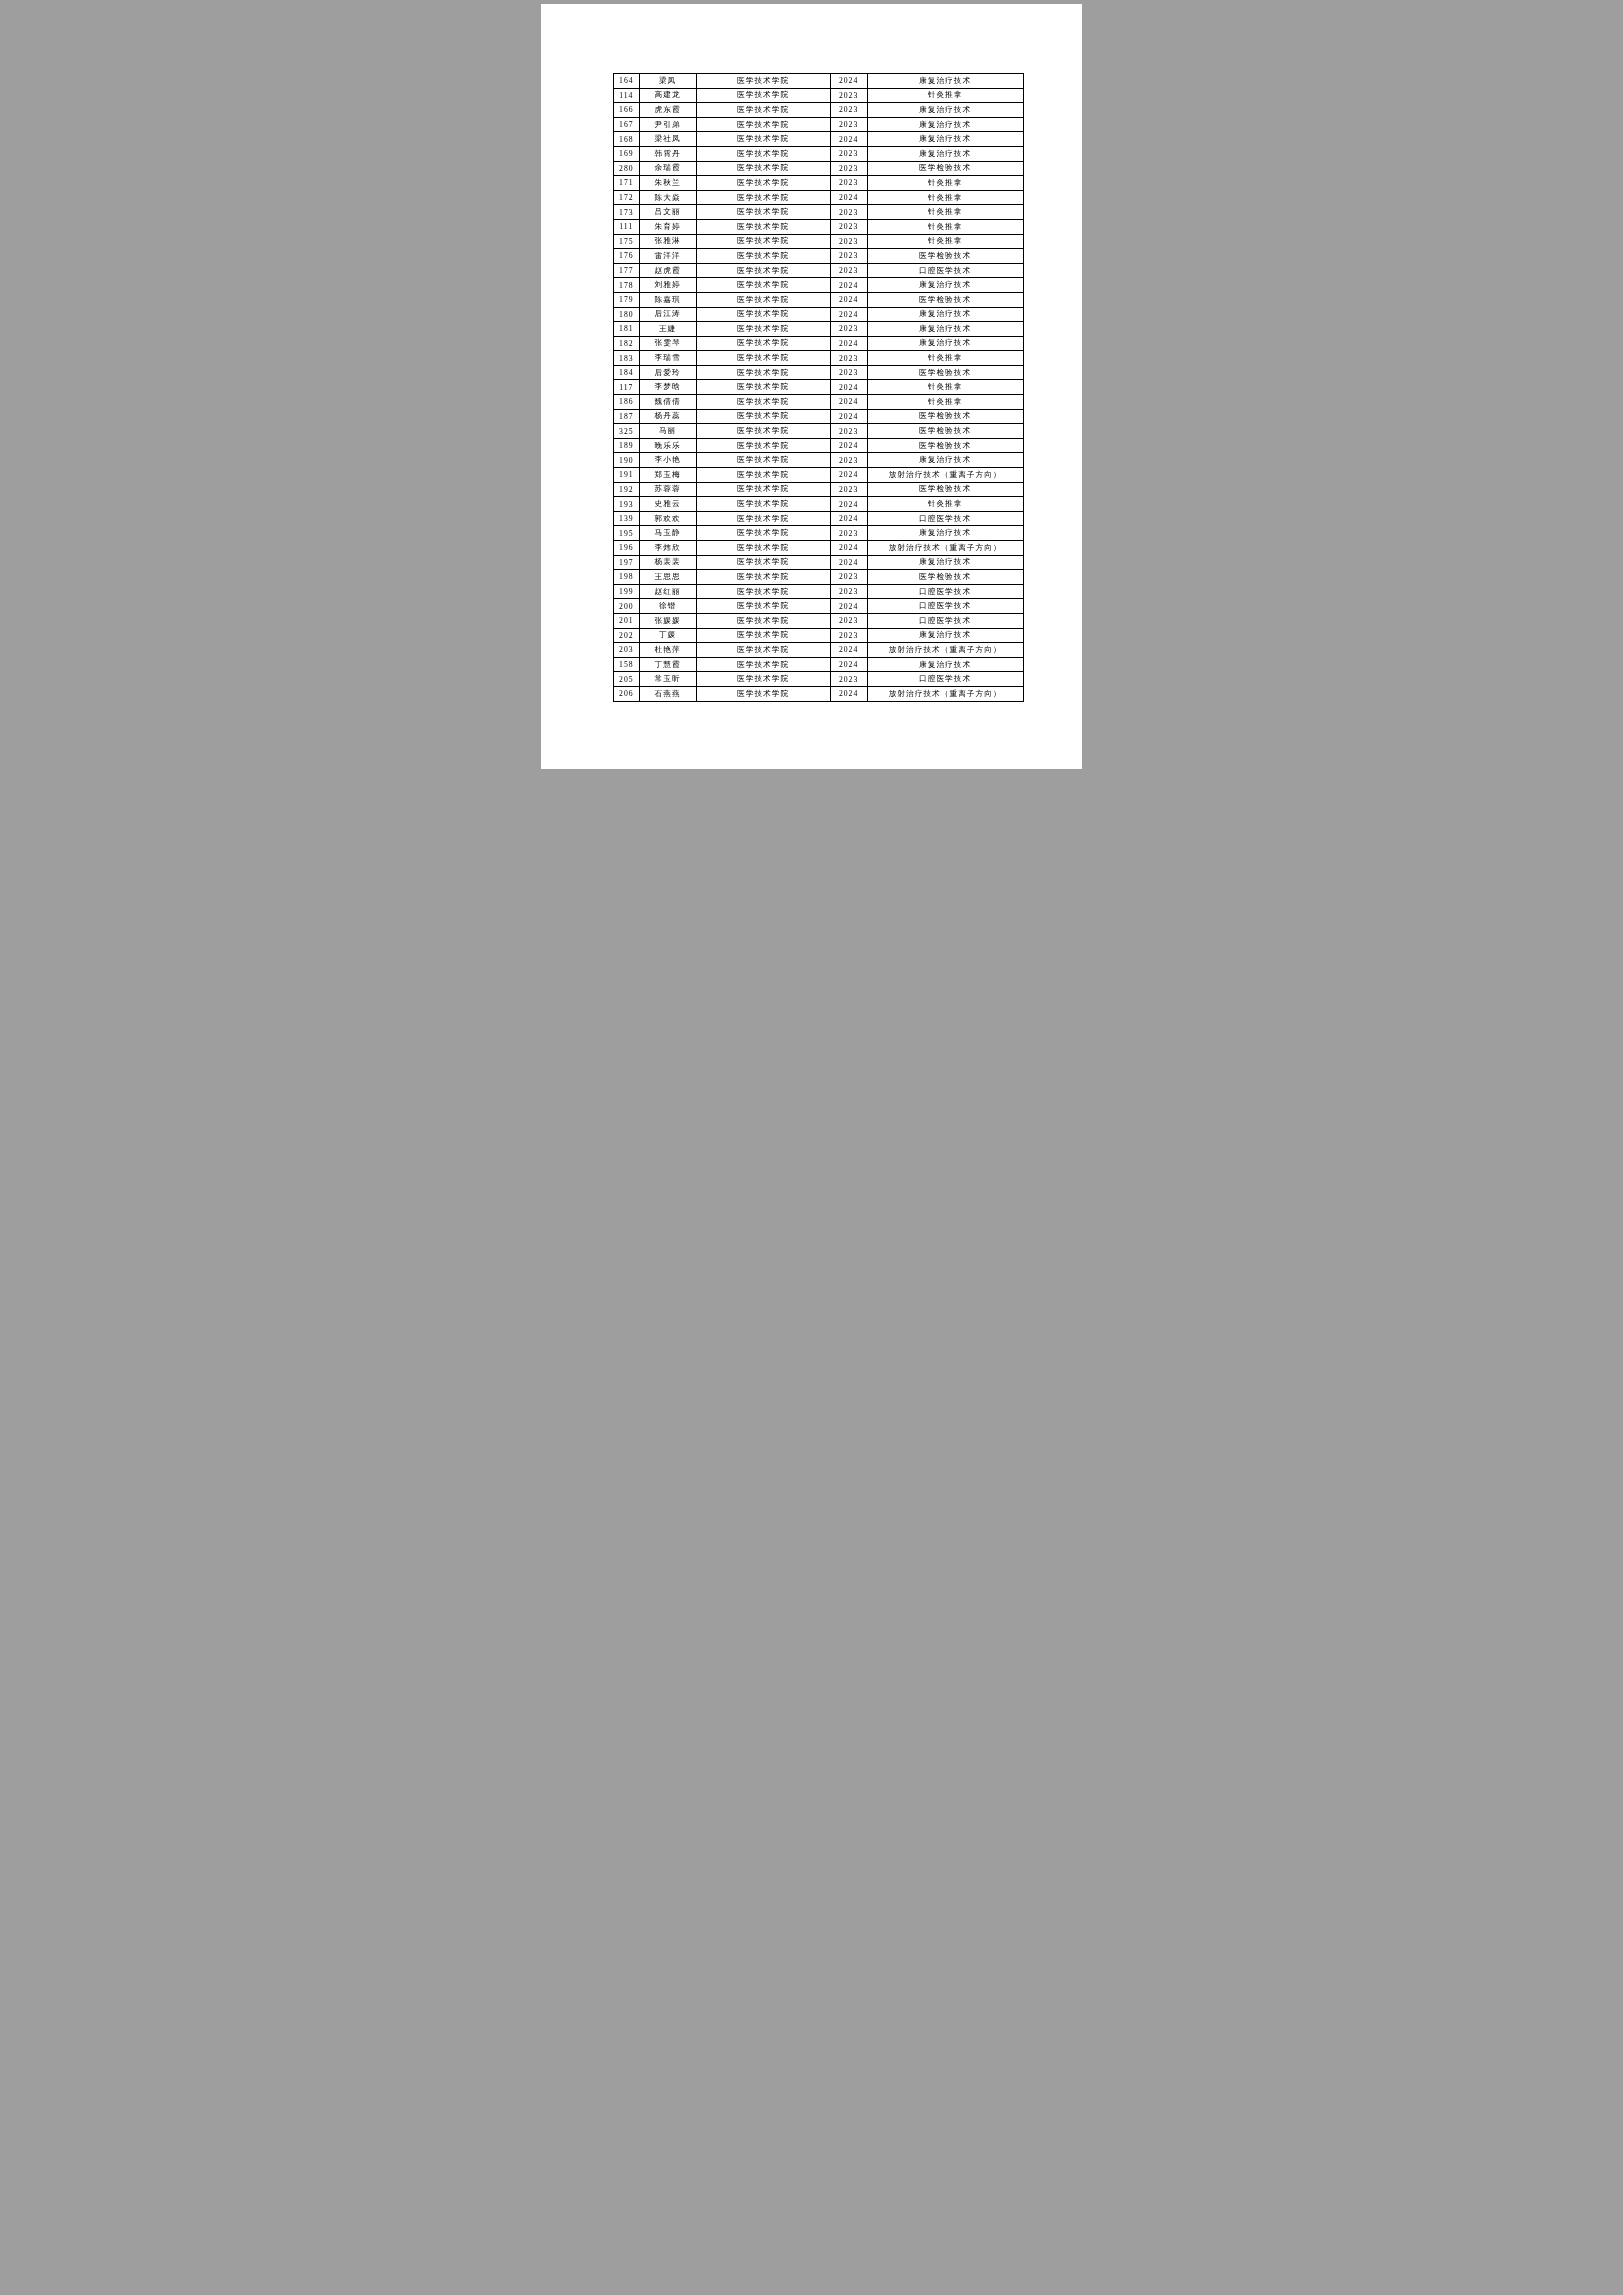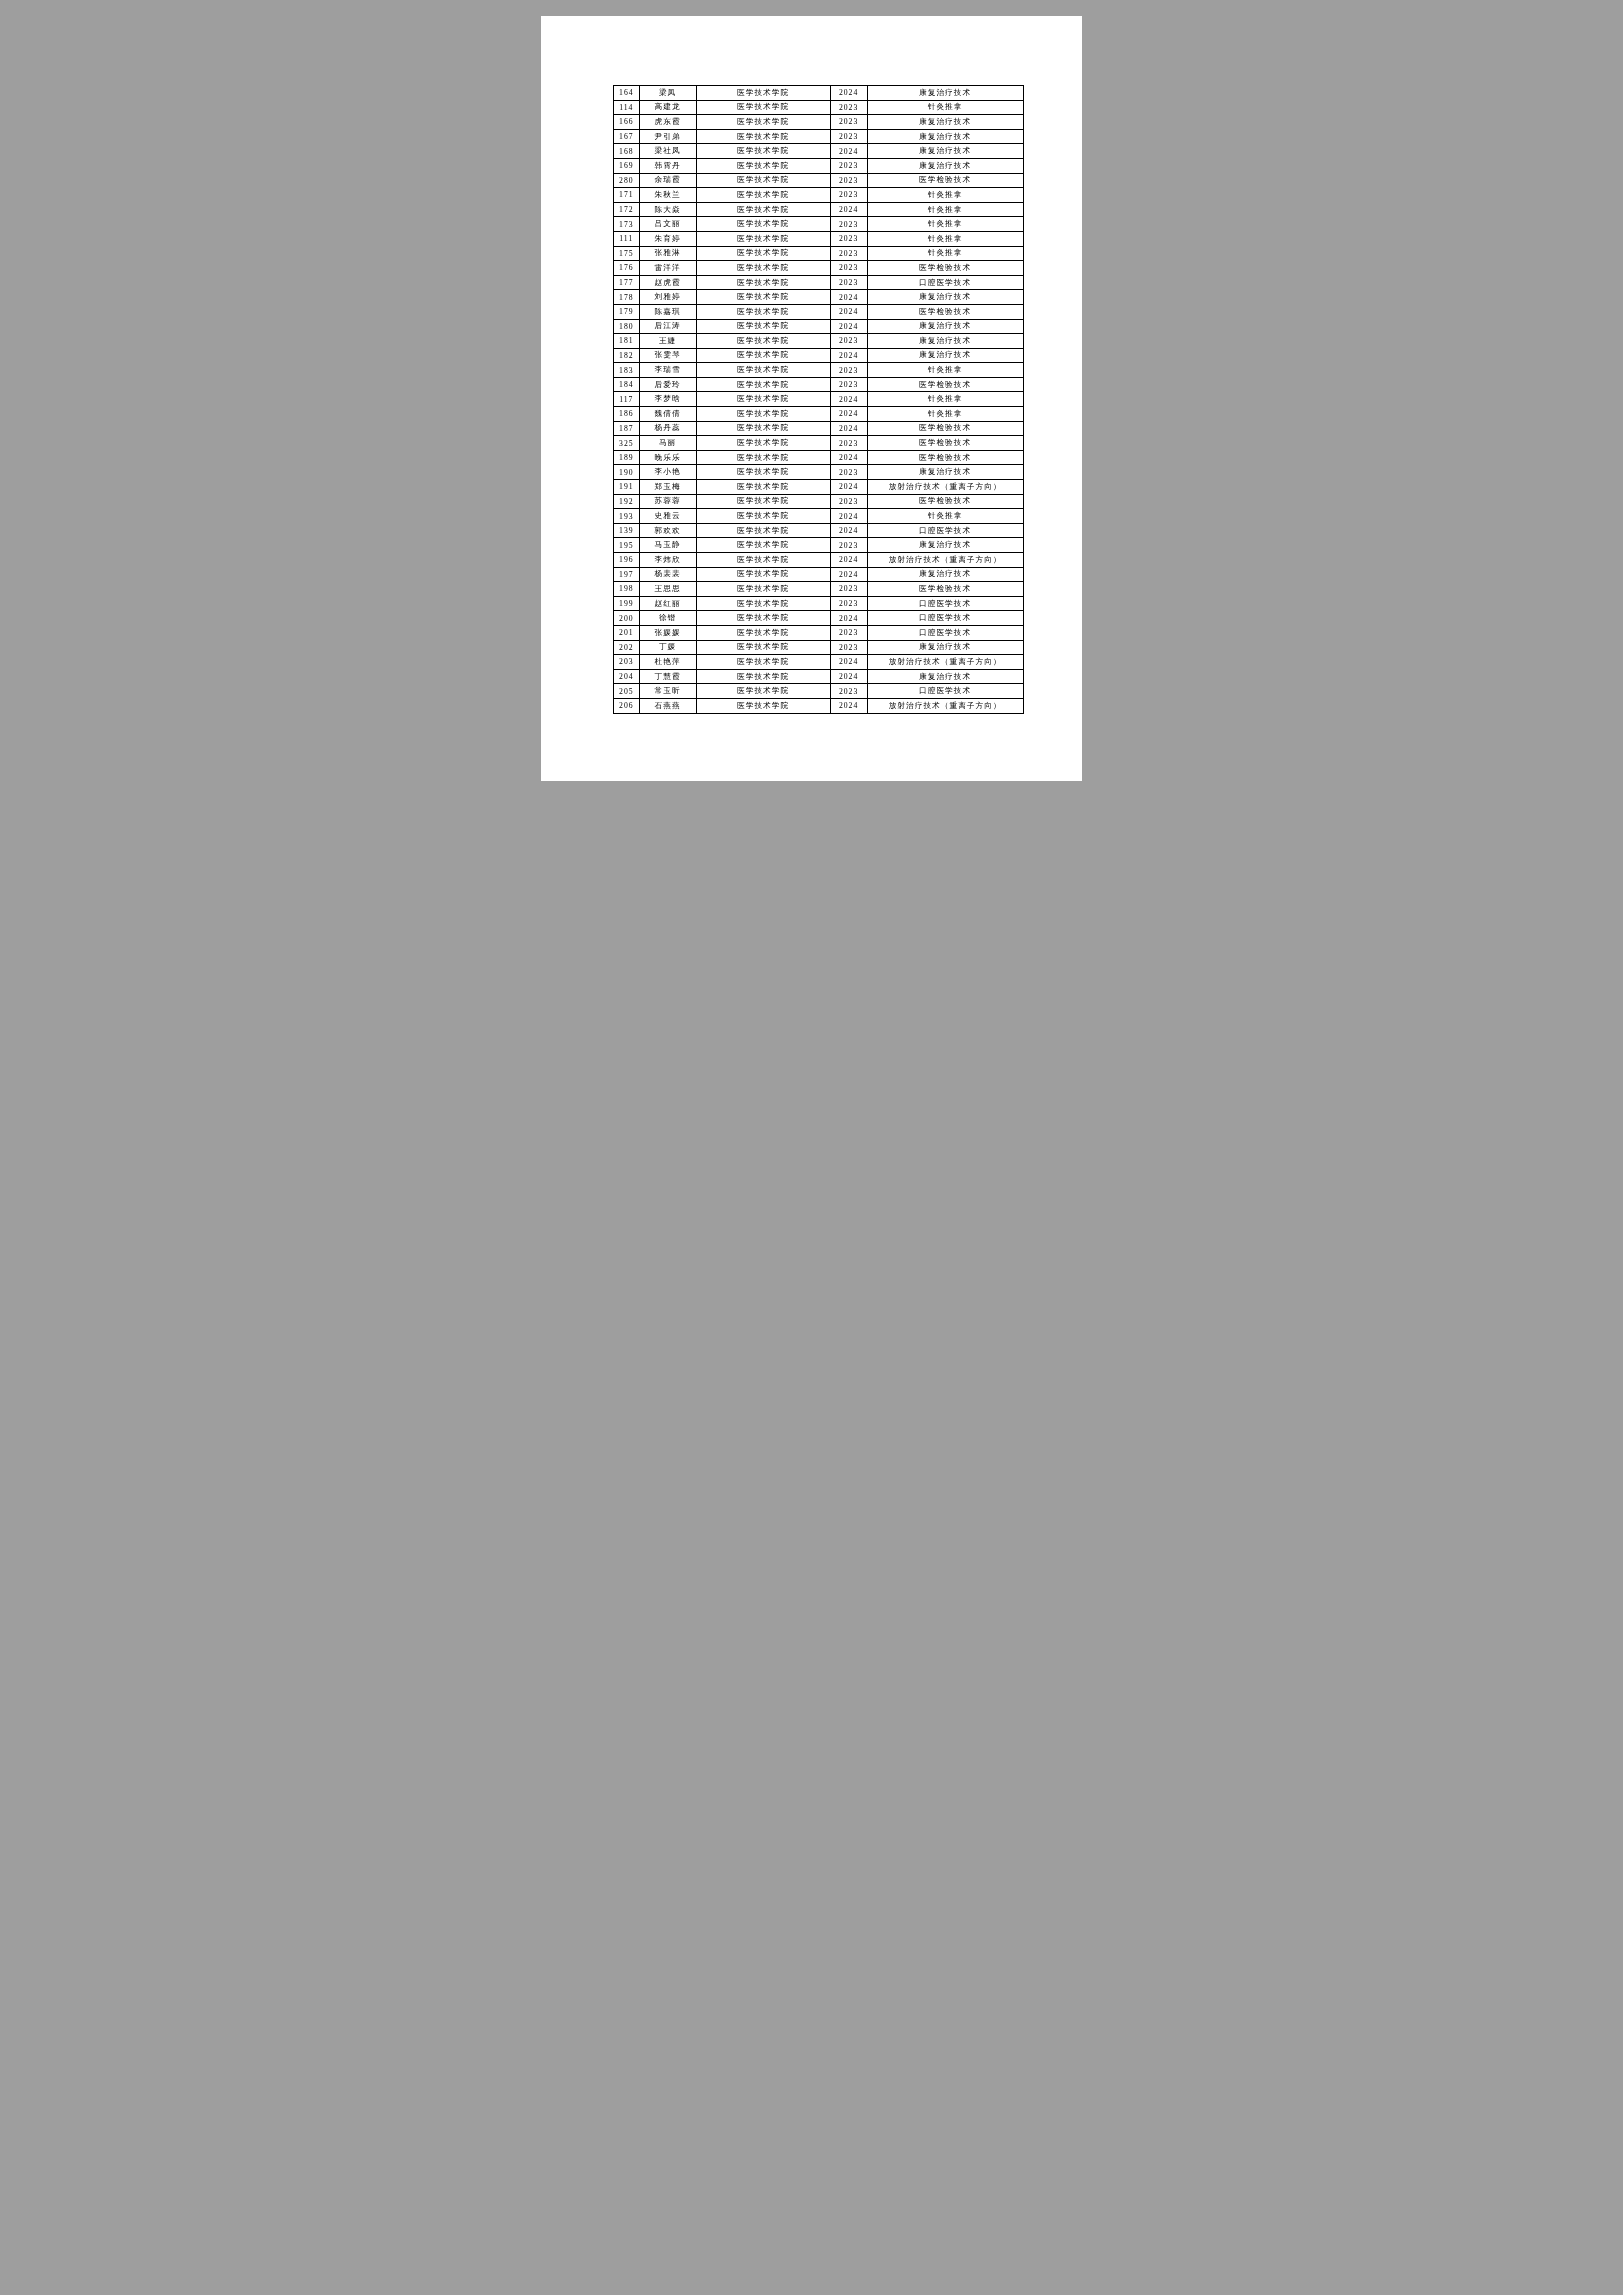--- a/index.html
+++ b/index.html
@@ -4,21 +4,21 @@
 <style>
   html, body {
     margin: 0;
     padding: 0;
     background: #9e9e9e;
   }
   .page {
     position: relative;
     width: 541px;
     height: 765px;
-    margin: 16px auto;
+    margin: 4px auto;
     background: #ffffff;
     font-family: "Liberation Serif", "DejaVu Serif", serif;
     color: #000000;
     overflow: hidden;
   }
   table.roster {
     position: absolute;
     left: 72px;
     top: 69px;
     width: 410px;
@@ -325,21 +325,21 @@
           <td>康复治疗技术</td>
         </tr>
         <tr>
           <td>203</td>
           <td>杜艳萍</td>
           <td>医学技术学院</td>
           <td>2024</td>
           <td>放射治疗技术（重离子方向）</td>
         </tr>
         <tr>
-          <td>204</td>
+          <td>158</td>
           <td>丁慧霞</td>
           <td>医学技术学院</td>
           <td>2024</td>
           <td>康复治疗技术</td>
         </tr>
         <tr>
           <td>205</td>
           <td>常玉昕</td>
           <td>医学技术学院</td>
           <td>2023</td>

